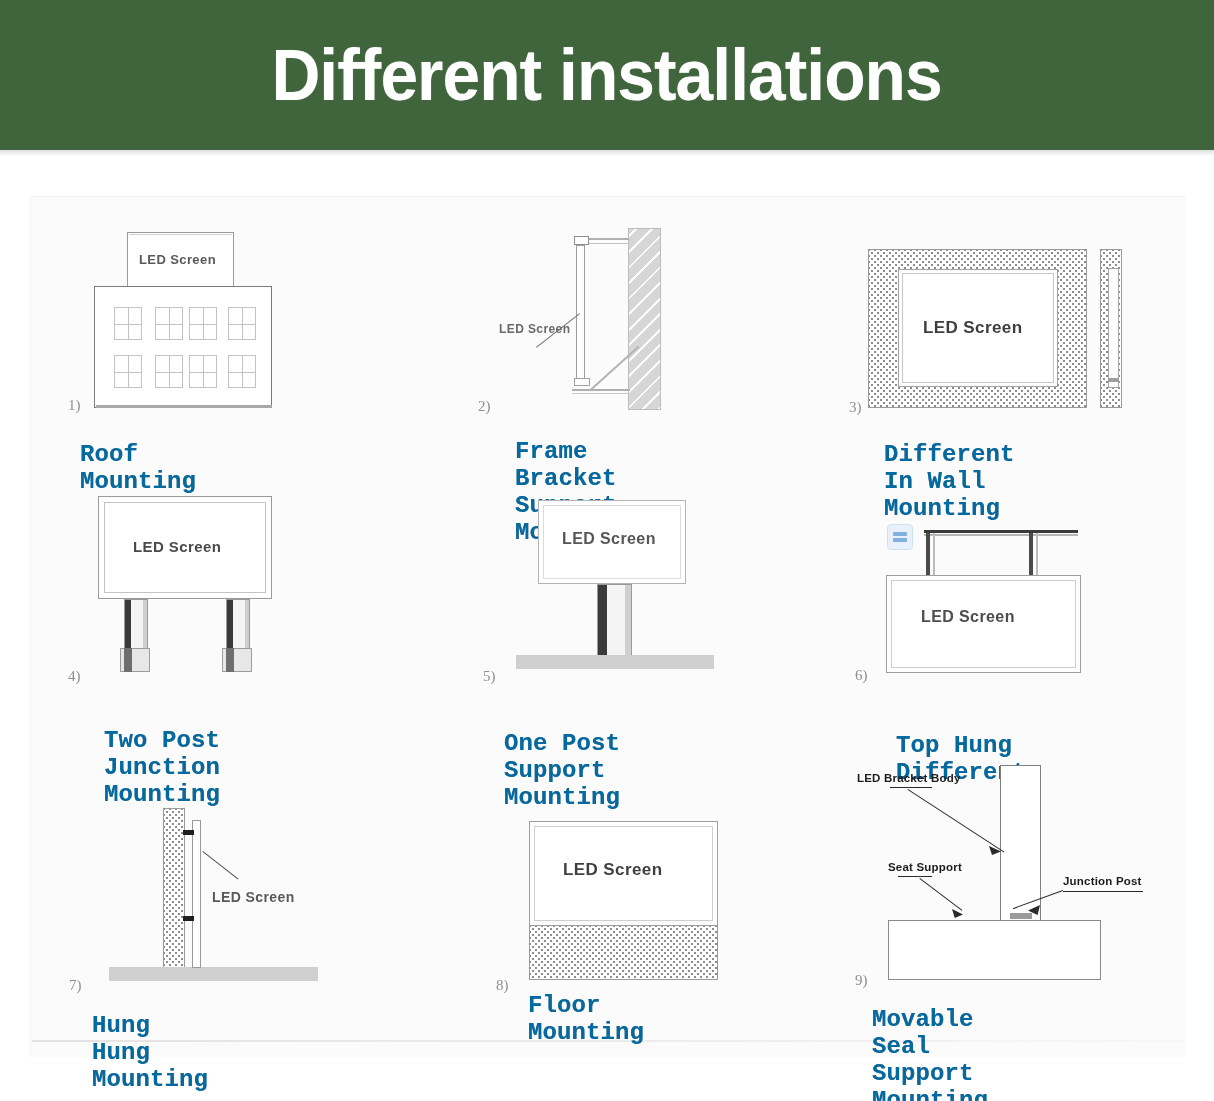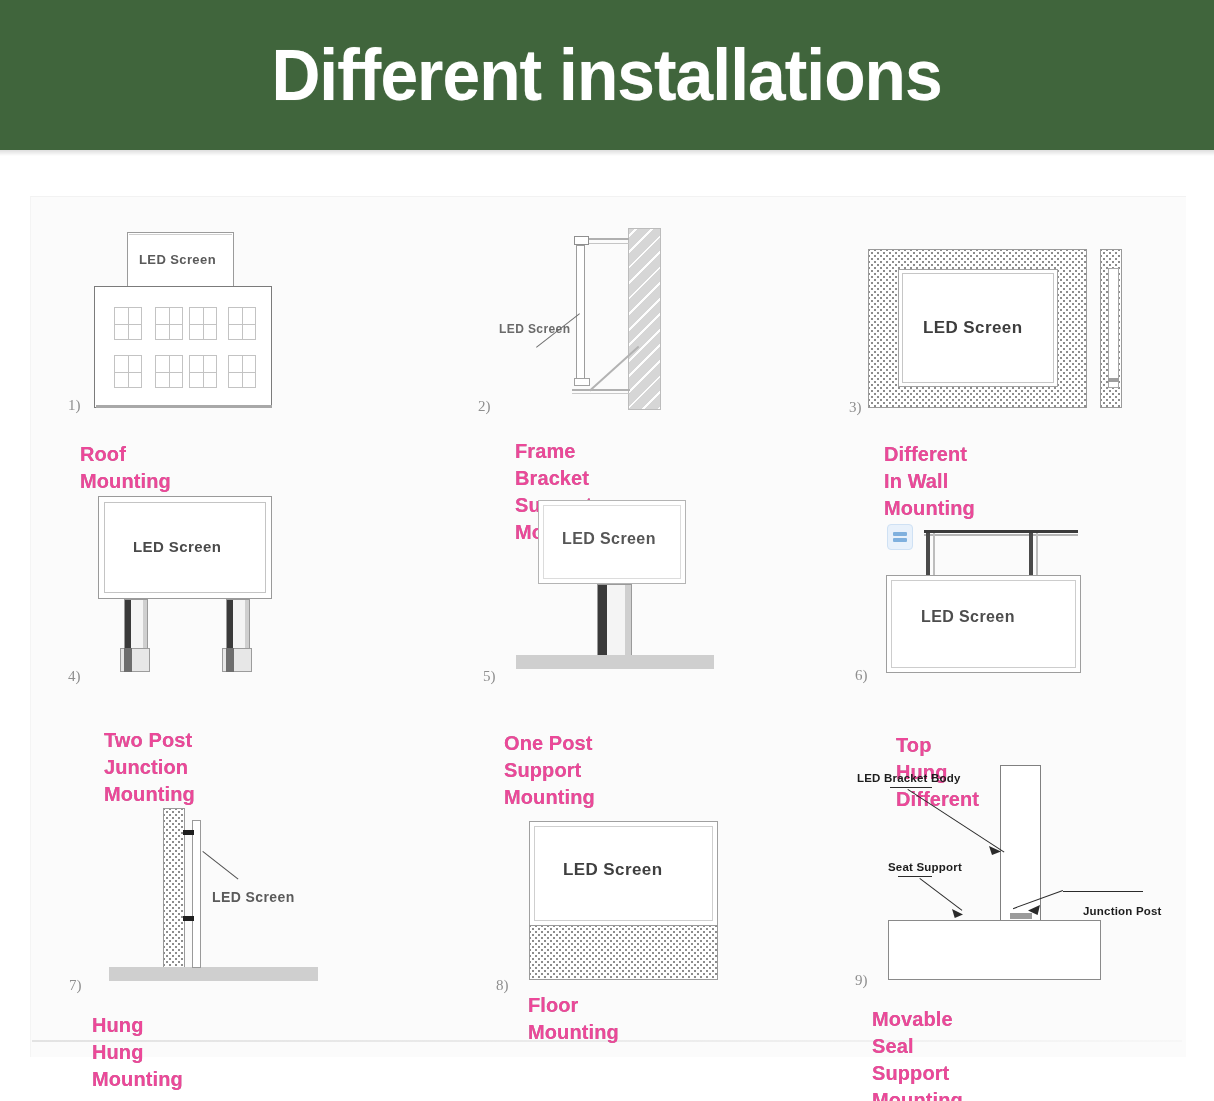--- a/index.html
+++ b/index.html
@@ -42,24 +42,25 @@
     background:linear-gradient(to right,#e3e3e3,#ededed 60%,#f7f7f7);
   }
   
   .cell{position:absolute;}
   .fignum{
     position:absolute;
     font-size:15px;color:#8e8e8e;font-family:"Liberation Serif", serif;
   }
   .caption{
     position:absolute;
-    font-size:20px;font-weight:bold;color:#ec4899;
+    font-size:24px;font-weight:bold;color:#0369a1;
     line-height:27px;letter-spacing:.1px;
     white-space:pre-line;
     text-shadow:0 0 .5px rgba(0,0,0,.4);
+    font-family:Liberation Mono, monospace;
   }
   .art{position:absolute;}
   
   .ln{position:absolute;background:#8a8a8a;}
   .box{position:absolute;border:1px solid #8e8e8e;background:#ffffff;box-sizing:border-box;}
   .boxd{position:absolute;border:1px solid #7d7d7d;background:#ffffff;box-sizing:border-box;}
   .screenlabel{
     position:absolute;
     color:#4d4d4d;font-size:15px;font-weight:bold;
     letter-spacing:.4px;white-space:nowrap;
@@ -282,21 +283,21 @@
     <div class="annot" style="left:857px;top:772px;">LED Bracket Body</div>
     <div class="ln" style="left:890px;top:787px;width:42px;height:1px;background:#2a2a2a;"></div>
     <div class="leader" style="left:908px;top:789px;width:115px;background:#2a2a2a;transform:rotate(33deg);"></div>
     <div class="ln" style="left:989px;top:846px;width:12px;height:9px;background:#2a2a2a;clip-path:polygon(0 0,100% 60%,25% 100%);"></div>
 
     <div class="annot" style="left:880px;top:861px;margin-left:8px;">Seat Support</div>
     <div class="ln" style="left:898px;top:876px;width:34px;height:1px;background:#2a2a2a;"></div>
     <div class="leader" style="left:920px;top:878px;width:53px;background:#2a2a2a;transform:rotate(37deg);"></div>
     <div class="ln" style="left:952px;top:909px;width:11px;height:9px;background:#2a2a2a;clip-path:polygon(0 0,100% 60%,25% 100%);"></div>
 
-    <div class="annot" style="left:1063px;top:905px;margin-left:20px;">Junction Post</div>
+    <div class="annot" style="left:1063px;top:875px;">Junction Post</div>
     <div class="ln" style="left:1063px;top:891px;width:80px;height:1px;background:#2a2a2a;"></div>
     <div class="leader" style="left:1063px;top:891px;width:53px;background:#2a2a2a;transform:rotate(160deg);"></div>
     <div class="ln" style="left:1028px;top:905px;width:12px;height:10px;background:#2a2a2a;clip-path:polygon(100% 0,0 55%,80% 100%);"></div>
   </div>
   <div class="fignum" style="left:855px;top:972px;">9)</div>
   <div class="caption" style="left:872px;top:1006px;">Movable Seal Support
 Mounting</div>
 </div>
 
 </body></html>

